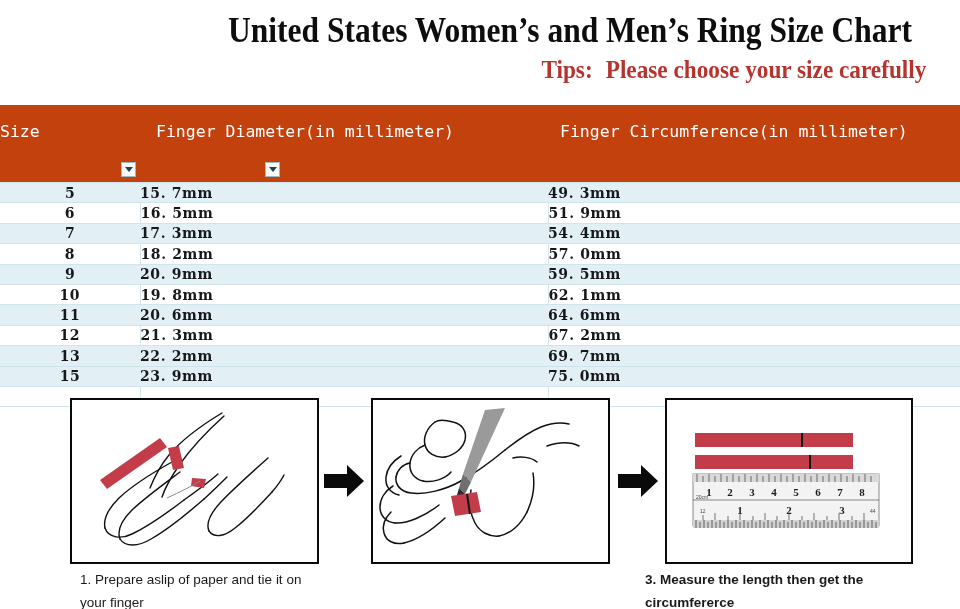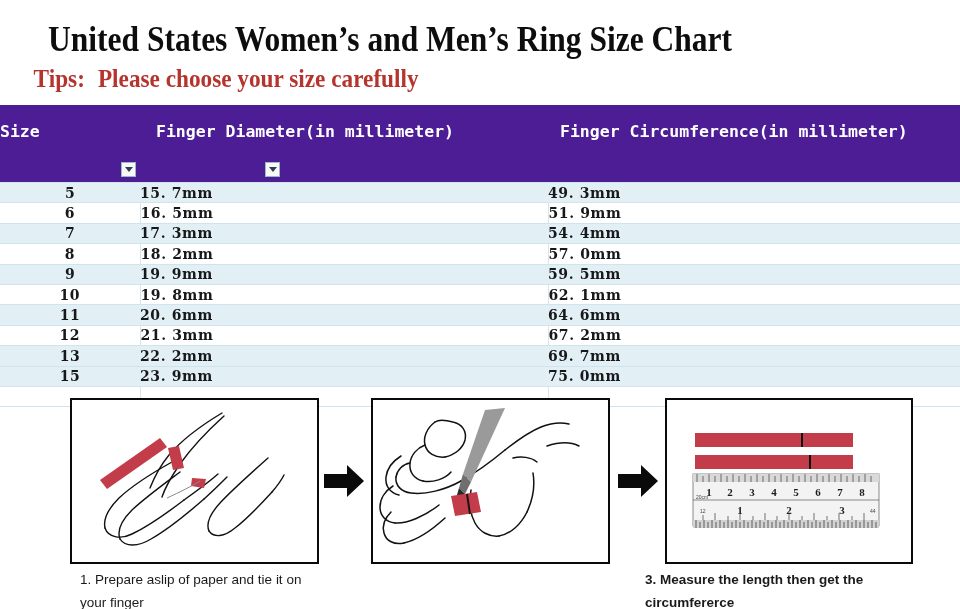--- a/index.html
+++ b/index.html
@@ -11,22 +11,22 @@
     width: 960px;
     height: 609px;
     position: relative;
     overflow: hidden;
     font-family: "Liberation Sans", sans-serif;
   }
 
   
   #title-block {
     width: 960px;
-    text-align: left;
-    padding-top: 20px;
+    text-align: right;
+    padding-top: 11px;
   }
   #main-title {
     font-family: "Liberation Serif", serif;
     font-size: 35px;
     font-weight: 700;
     color: #0d0d0d;
     letter-spacing: 0px;
     line-height: 40px;
     transform: scaleX(0.90);
     white-space: nowrap;
@@ -46,26 +46,26 @@
   
   #size-table {
     position: absolute;
     left: 0;
     top: 105px;
     width: 960px;
     border-collapse: collapse;
     table-layout: fixed;
   }
   #size-table thead th {
-    background: #4c1d95;
+    background: #c2410c;
     color: #ffffff;
     height: 60px;
     font-family: "DejaVu Sans Mono", monospace;
     font-size: 16.5px;
-    font-weight: 700;
+    font-weight: 400;
     text-align: left;
     vertical-align: top;
     padding: 17px 0 0 0;
     position: relative;
     letter-spacing: 0px;
     border: none;
   }
   th.col-size      { width: 140px; padding-left: 6px; }
   th.col-diameter  { width: 408px; }
   th.col-circ      { width: 412px; }
@@ -217,21 +217,21 @@
       <td class="cell-diameter">17. 3mm</td>
       <td class="cell-circ">54. 4mm</td>
     </tr>
     <tr class="even">
       <td class="cell-size">8</td>
       <td class="cell-diameter">18. 2mm</td>
       <td class="cell-circ">57. 0mm</td>
     </tr>
     <tr class="odd">
       <td class="cell-size">9</td>
-      <td class="cell-diameter">19. 9mm</td>
+      <td class="cell-diameter">20. 9mm</td>
       <td class="cell-circ">59. 5mm</td>
     </tr>
     <tr class="even">
       <td class="cell-size">10</td>
       <td class="cell-diameter">19. 8mm</td>
       <td class="cell-circ">62. 1mm</td>
     </tr>
     <tr class="odd">
       <td class="cell-size">11</td>
       <td class="cell-diameter">20. 6mm</td>

